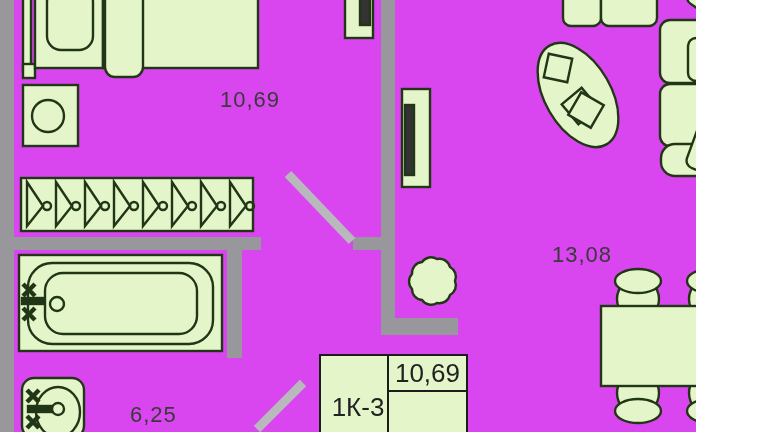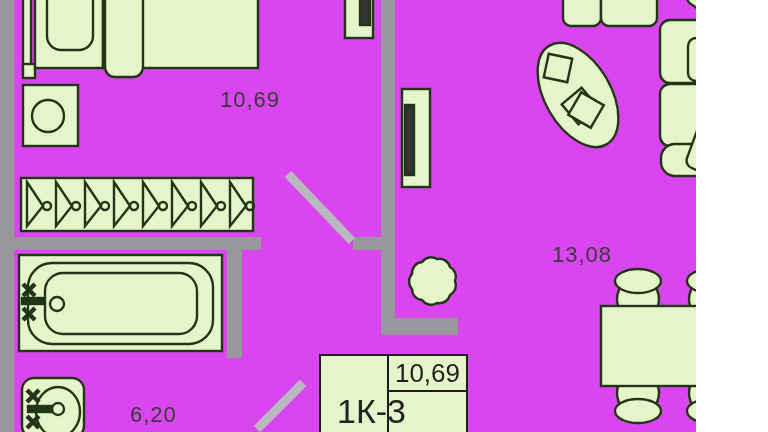--- a/index.html
+++ b/index.html
@@ -25,22 +25,22 @@
     left:319px;top:354px;
     width:145px;height:78px;
     border:2px solid #1c1c1c;
     background:#e4f6c9;
     color:#222;
   }
   #legend .vdiv{
     position:absolute;left:66px;top:0;bottom:0;width:2px;background:#1c1c1c;
   }
   #legend .unit{
-    position:absolute;left:16px;top:36px;width:66px;
-    text-align:center;font-size:34px;
+    position:absolute;left:4px;top:36px;width:66px;
+    text-align:center;font-size:26px;
   }
   #legend .cell{
     position:absolute;left:68px;width:77px;height:34px;
     border-bottom:2px solid #1c1c1c;
     text-align:center;font-size:26px;line-height:35px;
   }
   #legend .cell.r1{top:0;}
   #legend .cell.r2{top:36px;}
 </style>
 </head>
@@ -182,21 +182,21 @@
       <circle cx="710" cy="393" r="21"></circle>
       <ellipse cx="710" cy="411" rx="23" ry="12"></ellipse>
     </g>
     <g>
       <rect x="601" y="306" width="144" height="80"></rect>
     </g>
   </svg>
 
   <div class="area-label" style="left:220px;top:87px;">10,69</div>
   <div class="area-label" style="left:552px;top:197px;margin-top:45px;">13,08</div>
-  <div class="area-label" style="left:130px;top:402px;">6,20</div>
+  <div class="area-label" style="left:130px;top:402px;">6,25</div>
 
   <div id="legend">
     <div class="vdiv"></div>
     <div class="unit">1К-3</div>
     <div class="cell r1">10,69</div>
   </div>
 
 </div>
 
 </body></html>

